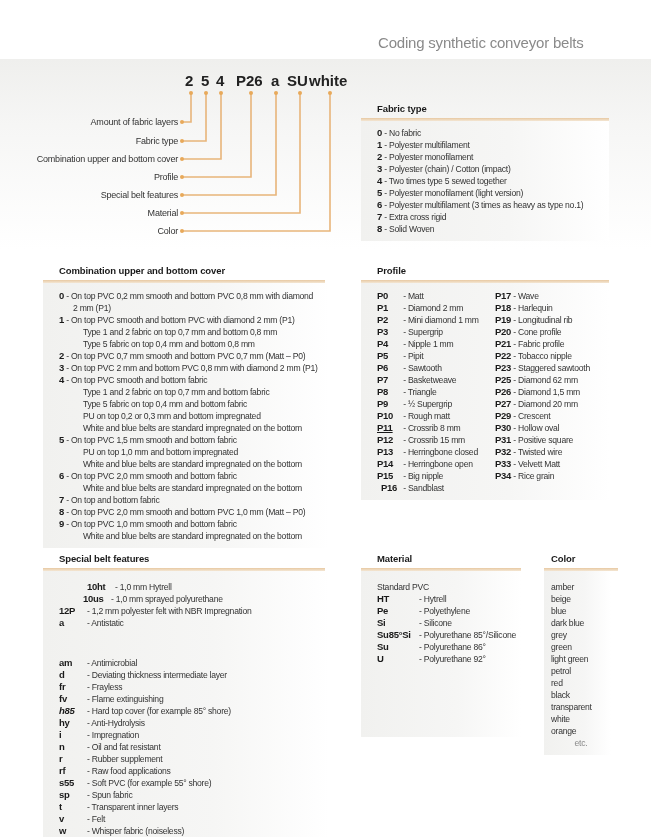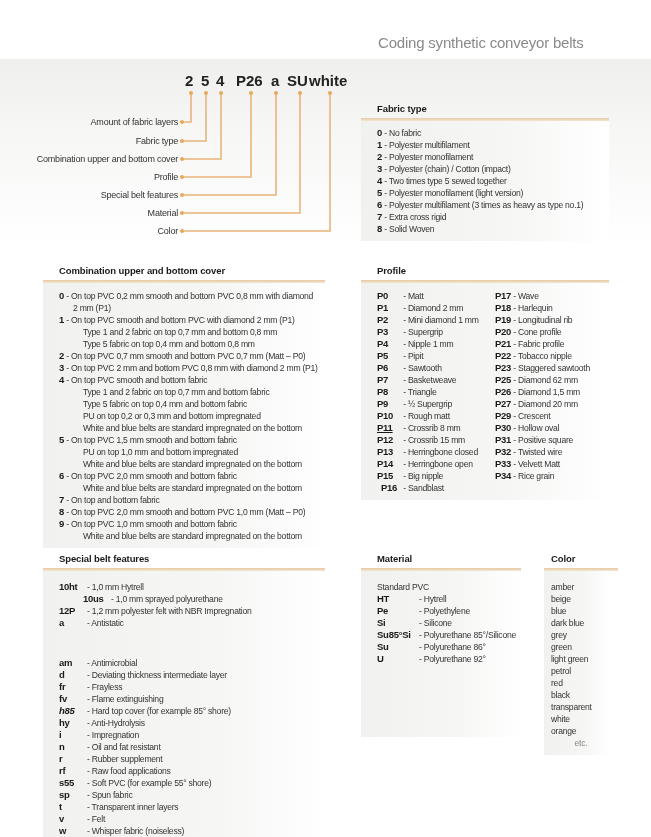--- a/index.html
+++ b/index.html
@@ -181,21 +181,21 @@
         <div class="row"><span class="code-col" style="min-width: 0px;">P33</span><span> - Velvett Matt</span></div>
         <div class="row"><span class="code-col" style="min-width: 0px;">P34</span><span> - Rice grain</span></div>
       </div>
   </div>
 </div>
 
 <div class="panel" style="left:59px; top:553px; width:265px;">
   <div class="panel-title">Special belt features</div>
   <div class="panel-rule" style="width:282px"></div>
   <div class="panel-body" id="special-list" style="width:270px; padding-top:10px;">
-      <div class="row"><span class="code-col" style="width: 28px;">10ht</span><span>- 1,0 mm Hytrell</span></div>
+      <div class="row"><span class="code-col" style="width: 28px; margin-left: 28px;">10ht</span><span>- 1,0 mm Hytrell</span></div>
       <div class="row"><span class="code-col" style="width: 28px; margin-left: 24px;">10us</span><span>- 1,0 mm sprayed polyurethane</span></div>
       <div class="row"><span class="code-col" style="width: 28px;">12P</span><span>- 1,2 mm polyester felt with NBR Impregnation</span></div>
       <div class="row"><span class="code-col" style="width: 28px;">a</span><span>- Antistatic</span></div>
       <div class="row"><span class="code-col" style="width: 28px; margin-top: 28px;">am</span><span>- Antimicrobial</span></div>
       <div class="row"><span class="code-col" style="width: 28px;">d</span><span>- Deviating thickness intermediate layer</span></div>
       <div class="row"><span class="code-col" style="width: 28px;">fr</span><span>- Frayless</span></div>
       <div class="row"><span class="code-col" style="width: 28px;">fv</span><span>- Flame extinguishing</span></div>
       <div class="row"><span class="code-col" style="width: 28px; font-style: italic;">h85</span><span>- Hard top cover (for example 85° shore)</span></div>
       <div class="row"><span class="code-col" style="width: 28px;">hy</span><span>- Anti-Hydrolysis</span></div>
       <div class="row"><span class="code-col" style="width: 28px;">i</span><span>- Impregnation</span></div>

